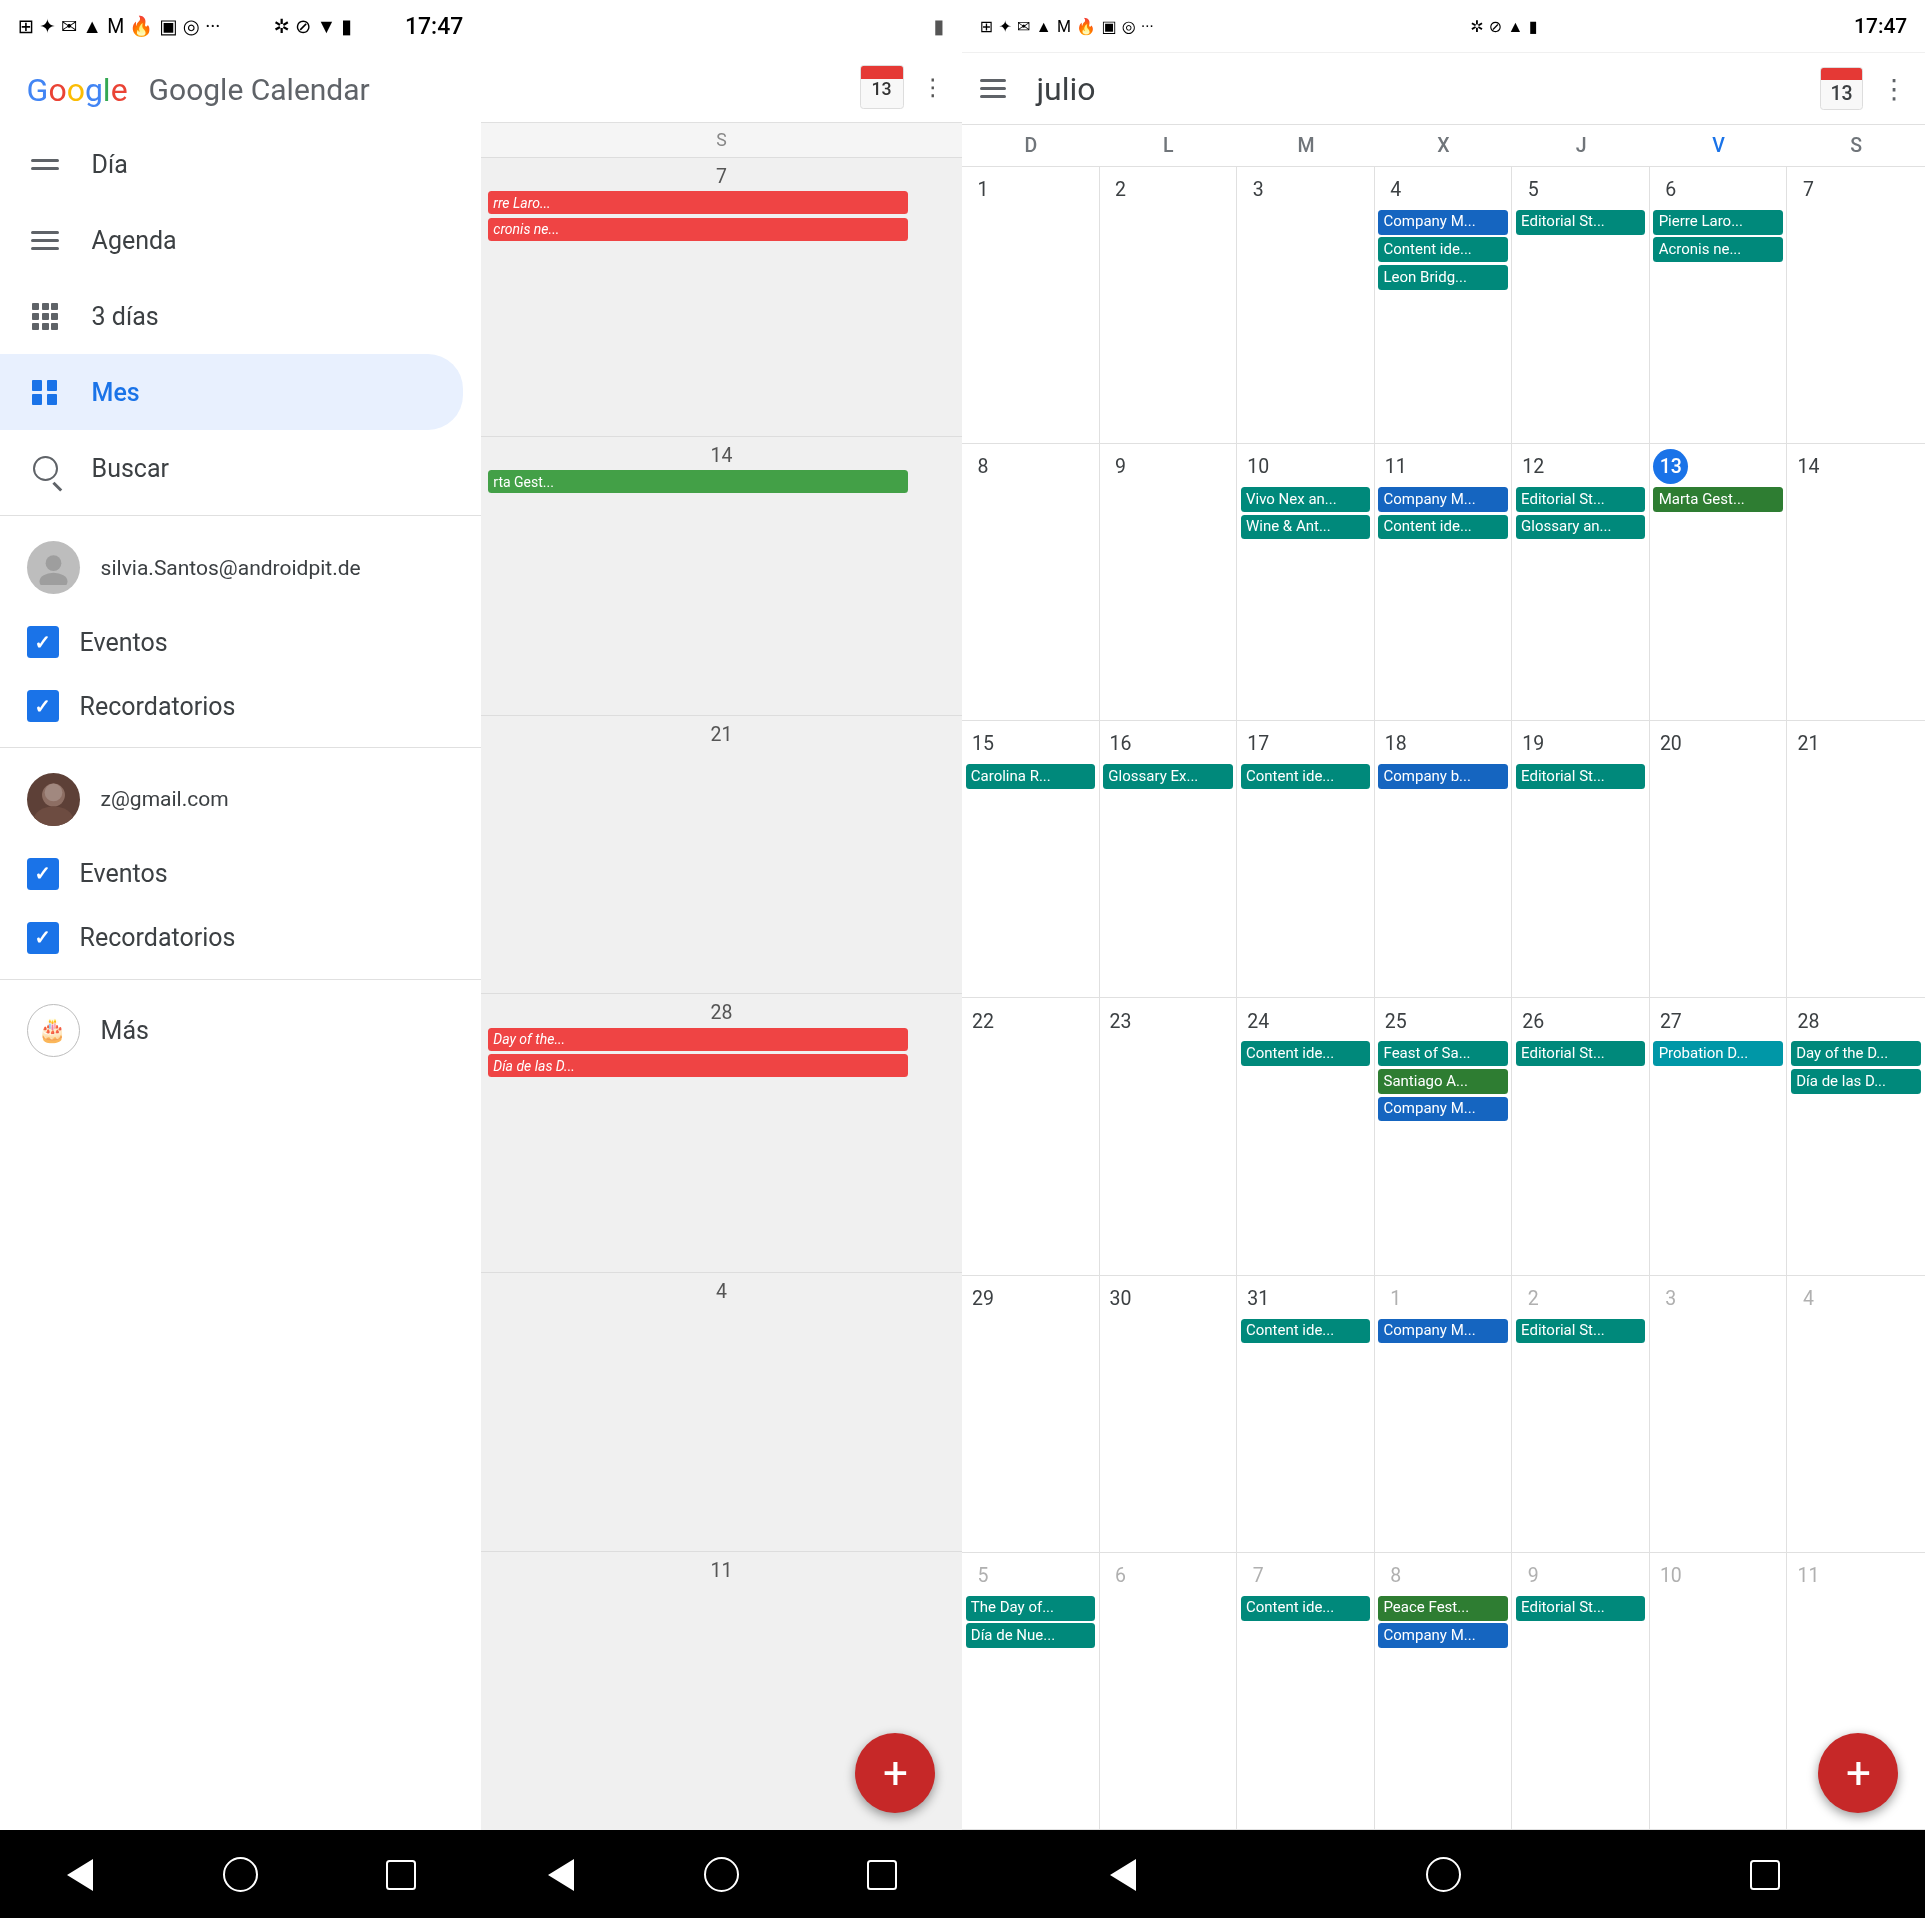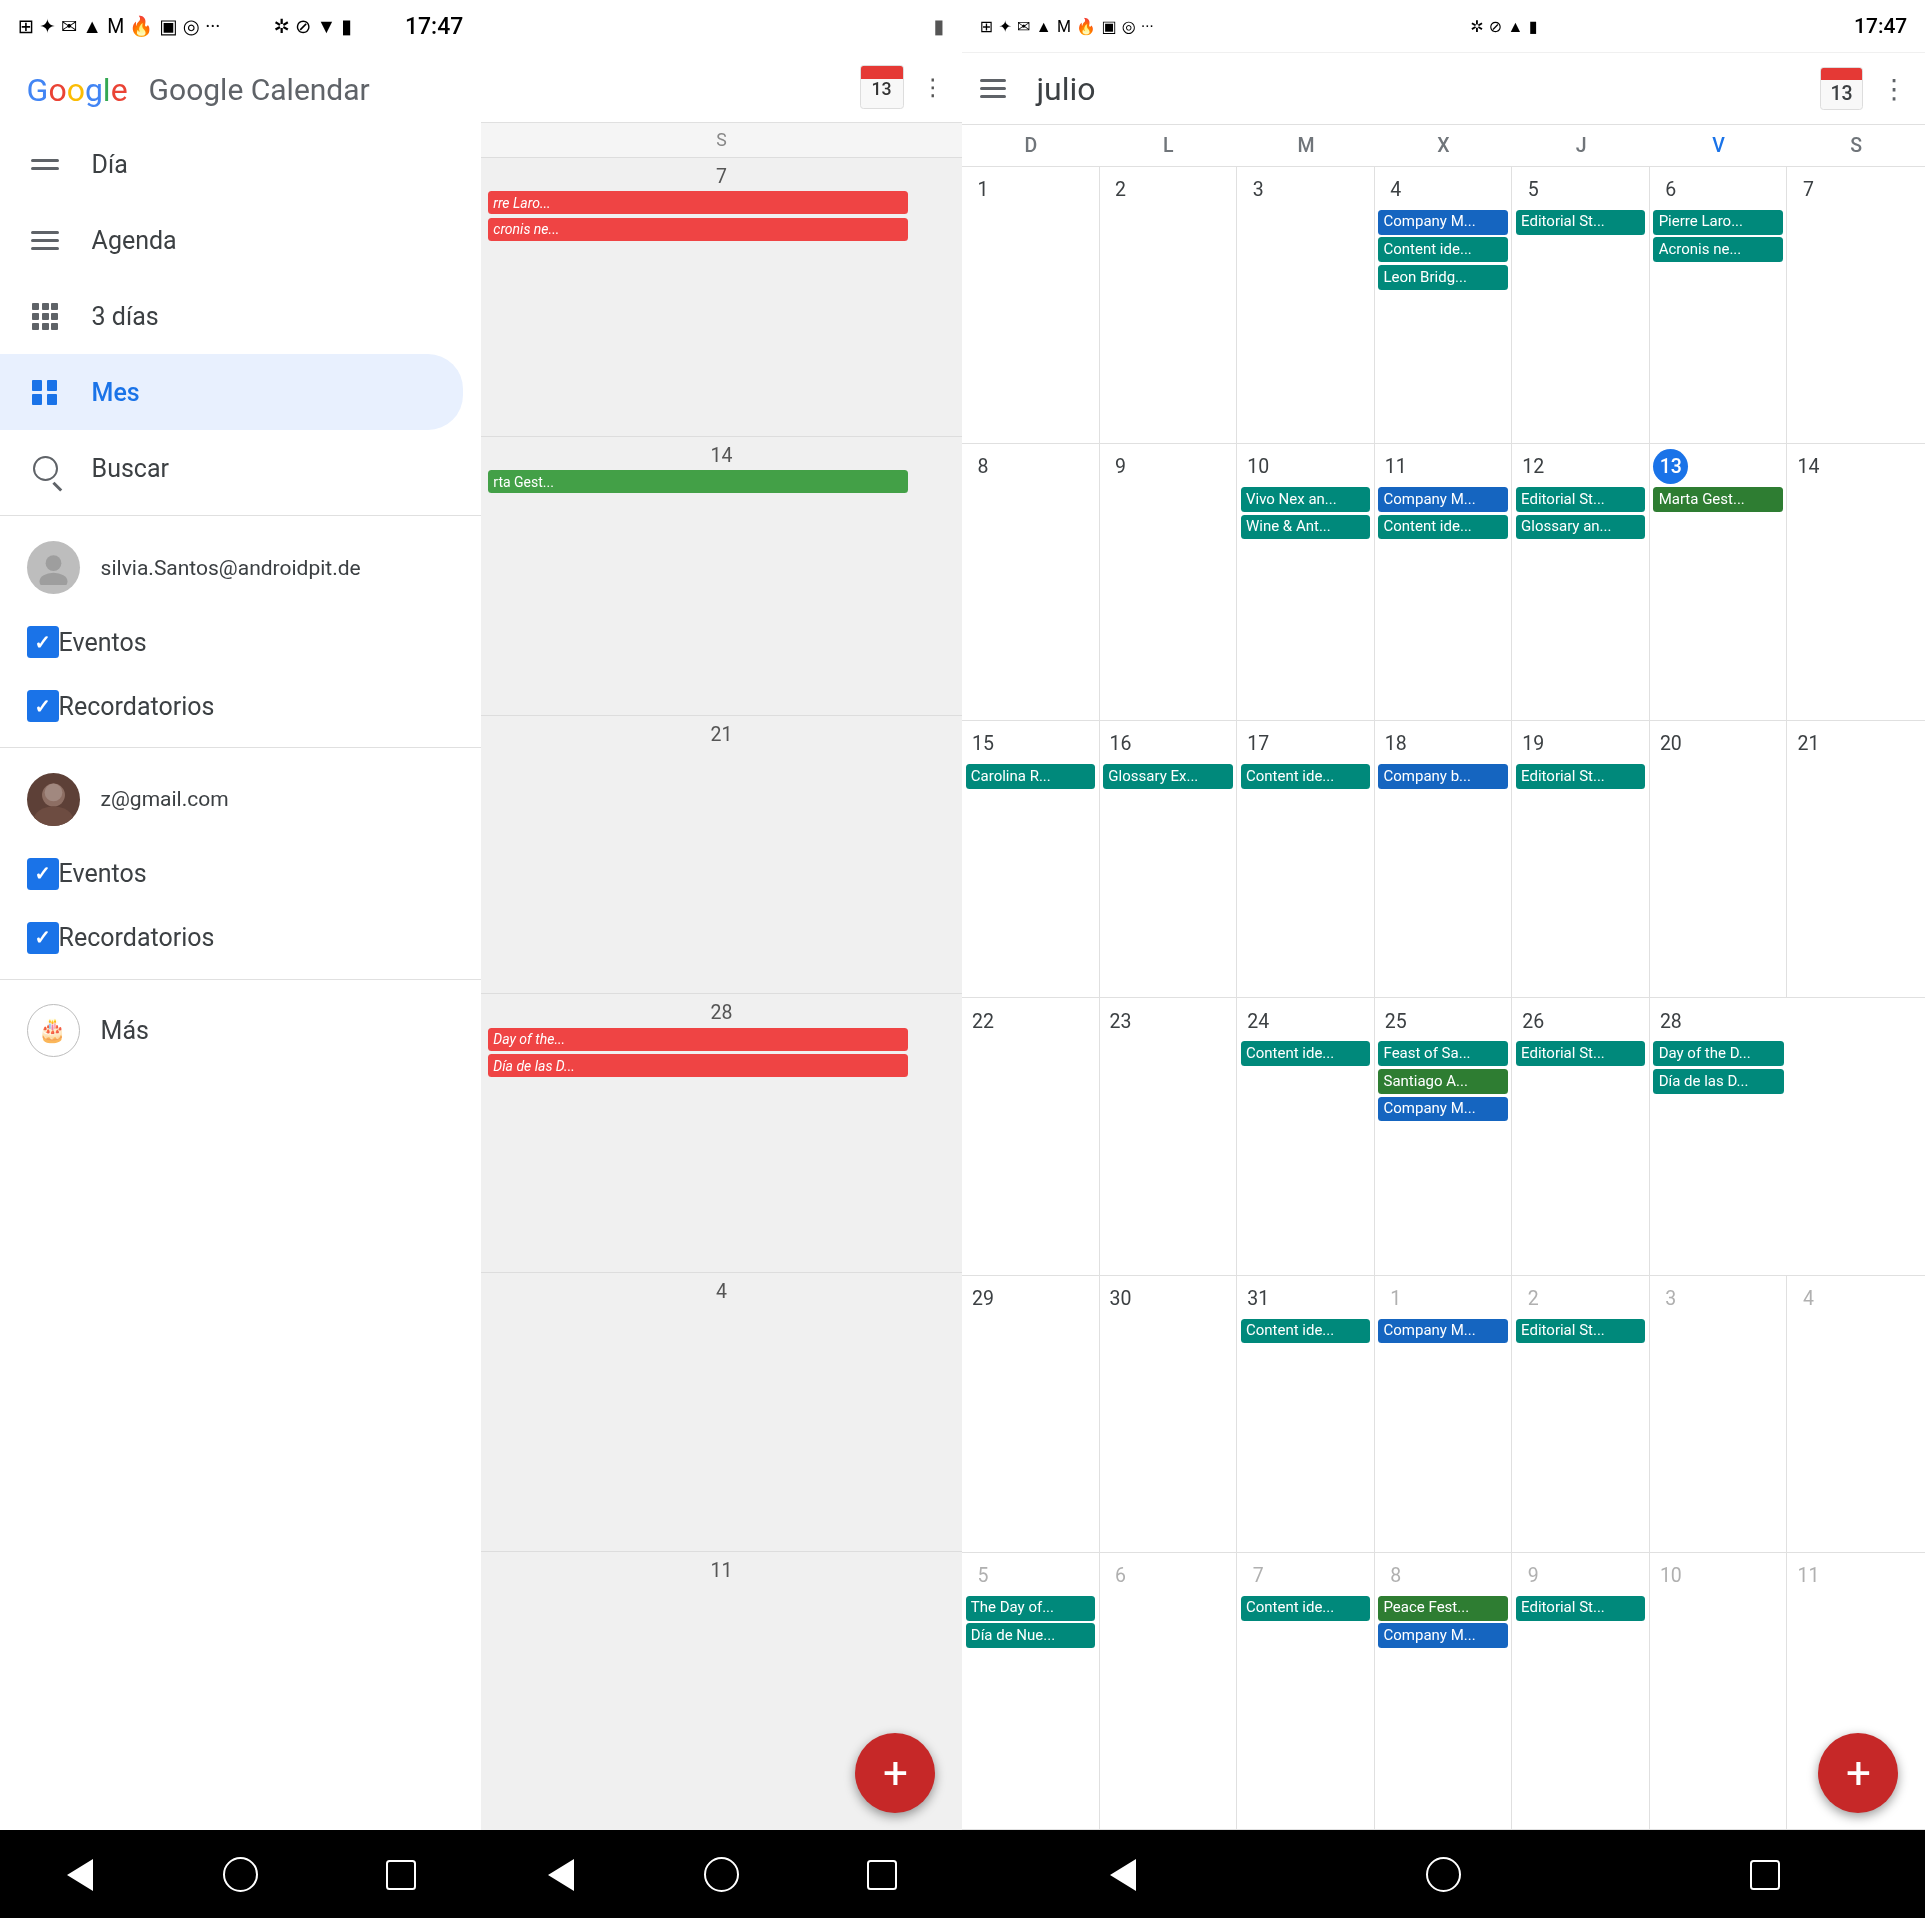--- a/index.html
+++ b/index.html
@@ -192,20 +192,21 @@
 
     .account-email {
       font-size: 21px;
       color: #3c4043;
     }
 
     .checkbox-item {
       display: flex;
       align-items: center;
       padding: 16px 26.6px;
+      gap: 21px;
     }
 
     .checkbox-blue {
       width: 32px;
       height: 32px;
       background: #1a73e8;
       border-radius: 3.5px;
       display: flex;
       align-items: center;
       justify-content: center;
@@ -932,20 +933,24 @@
             <span class="day-num">25</span>
             <span class="event-chip chip-teal">Feast of Sa...</span>
             <span class="event-chip chip-green">Santiago A...</span>
             <span class="event-chip chip-blue">Company M...</span>
           </div>
           <div class="cal-day">
             <span class="day-num">26</span>
             <span class="event-chip chip-teal">Editorial St...</span>
           </div>
           <div class="cal-day">
+            <span class="day-num">27</span>
+            <span class="event-chip chip-cyan">Probation D...</span>
+          </div>
+          <div class="cal-day">
             <span class="day-num">28</span>
             <span class="event-chip chip-teal">Day of the D...</span>
             <span class="event-chip chip-teal">Día de las D...</span>
           </div>
         </div>
 
         <div class="cal-week">
           <div class="cal-day">
             <span class="day-num">29</span>
           </div>

